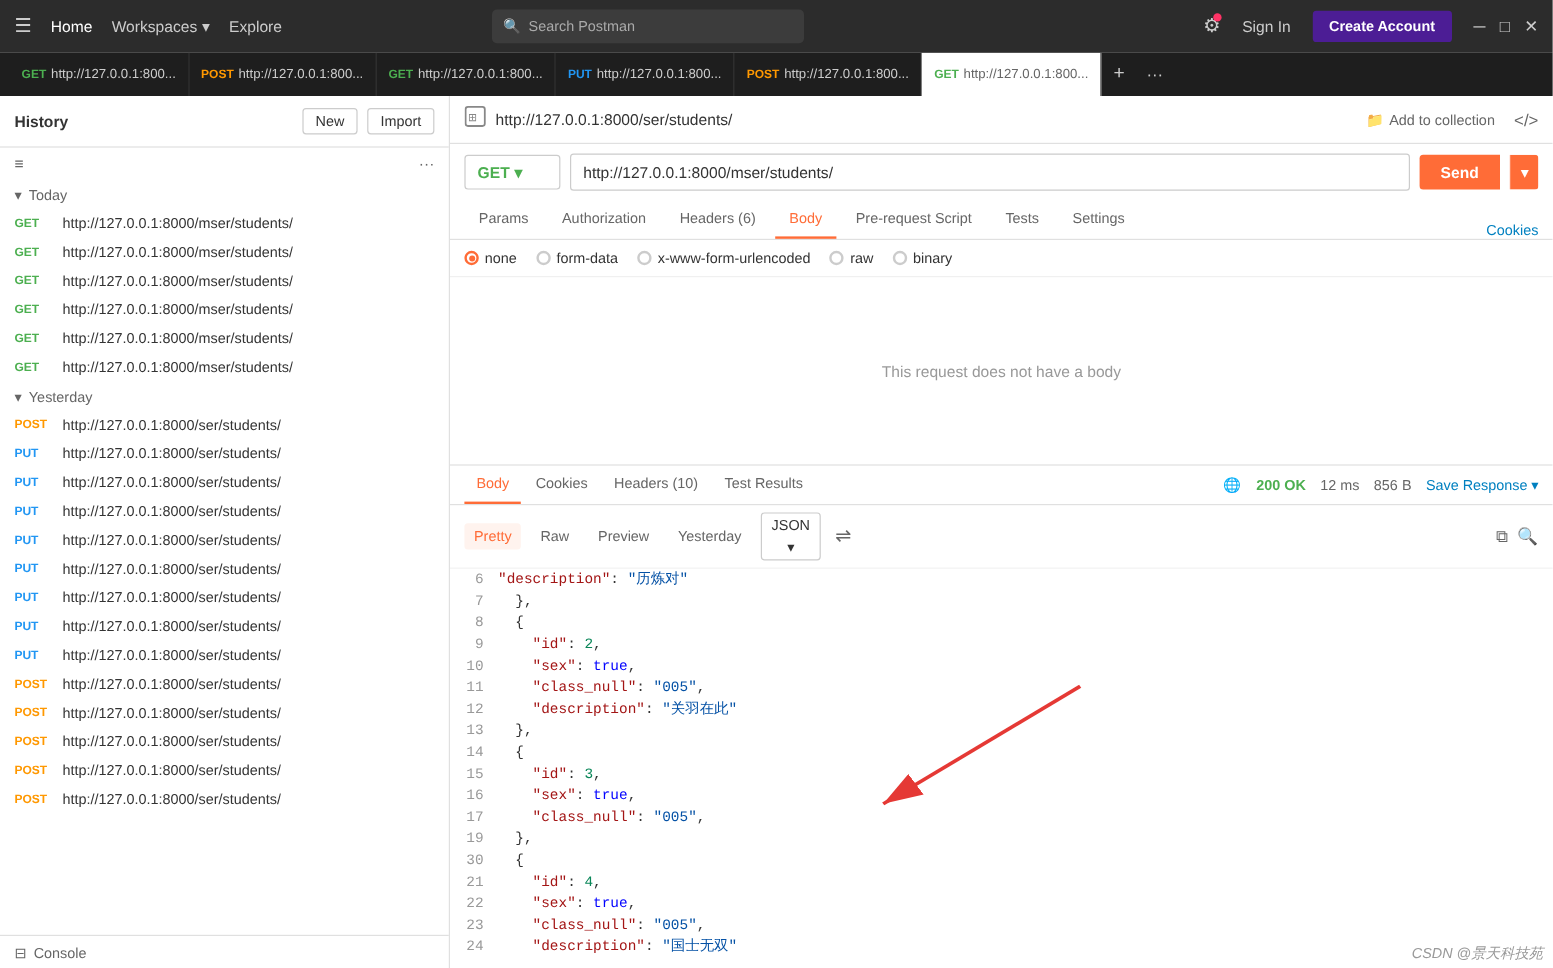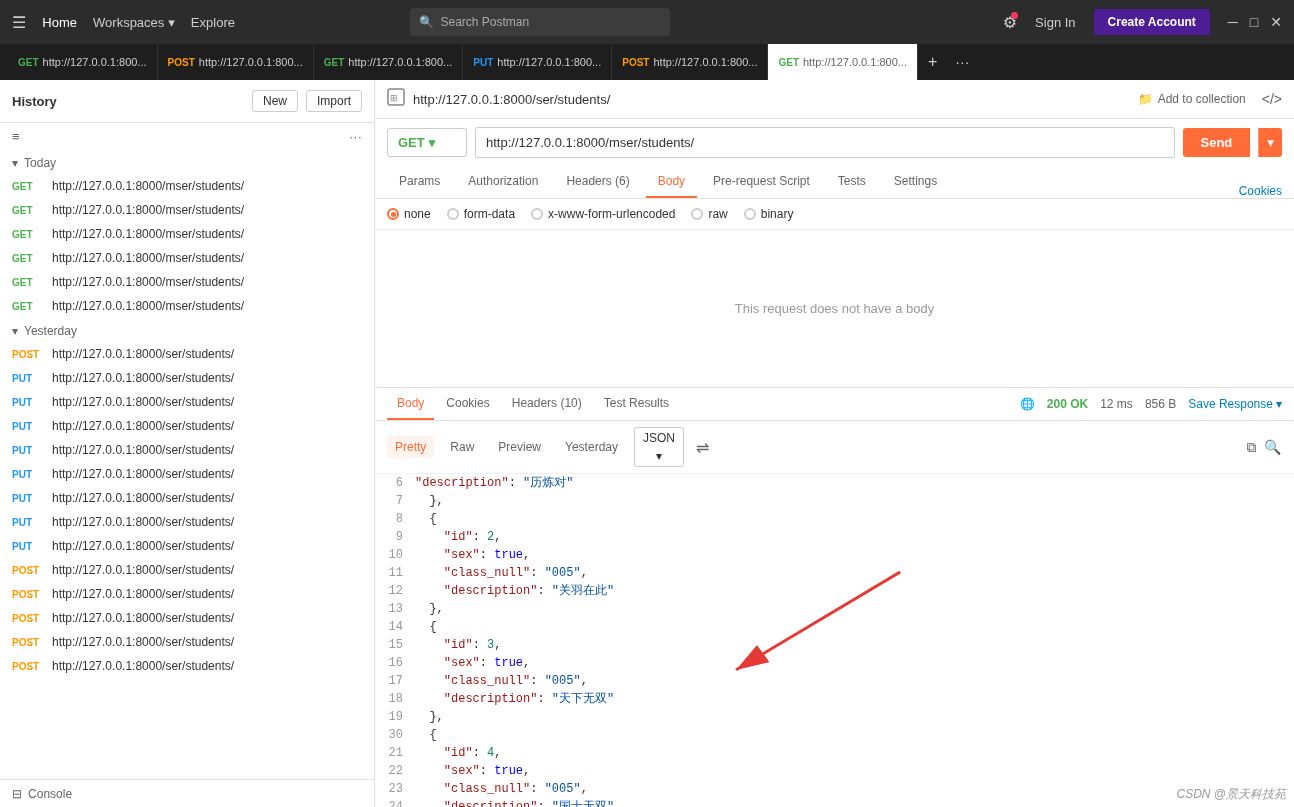--- a/index.html
+++ b/index.html
@@ -530,24 +530,20 @@
           </div>
           <div class="code-line">
             <span class="line-num">16</span>
             <span class="line-content">    <span class="json-key">"sex"</span><span class="json-brace">: </span><span class="json-bool">true</span><span class="json-brace">,</span></span>
           </div>
           <div class="code-line">
             <span class="line-num">17</span>
             <span class="line-content">    <span class="json-key">"class_null"</span><span class="json-brace">: </span><span class="json-string">"005"</span><span class="json-brace">,</span></span>
           </div>
           <div class="code-line">
-            <span class="line-num">18</span>
-            <span class="line-content">    <span class="json-key">"description"</span><span class="json-brace">: </span><span class="json-string">"天下无双"</span></span>
-          </div>
-          <div class="code-line">
             <span class="line-num">19</span>
             <span class="line-content"><span class="json-brace">  },</span></span>
           </div>
           <div class="code-line">
             <span class="line-num">30</span>
             <span class="line-content"><span class="json-brace">  {</span></span>
           </div>
           <div class="code-line">
             <span class="line-num">21</span>
             <span class="line-content">    <span class="json-key">"id"</span><span class="json-brace">: </span><span class="json-number">4</span><span class="json-brace">,</span></span>

